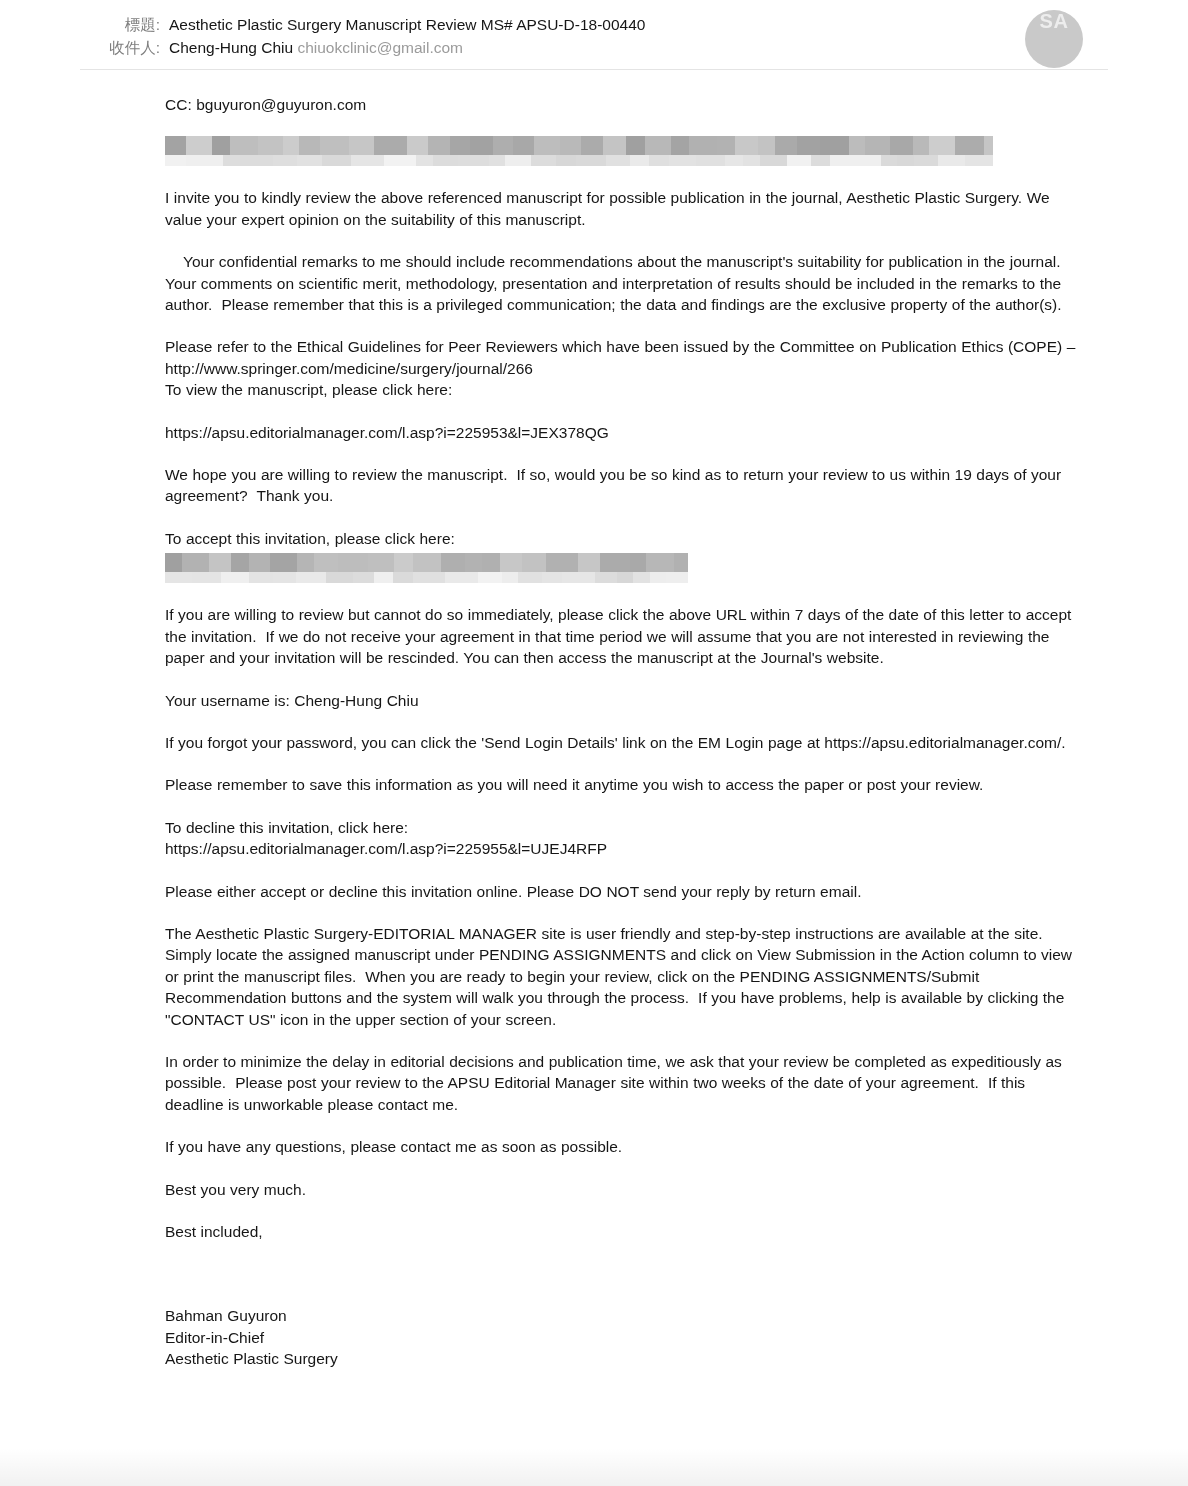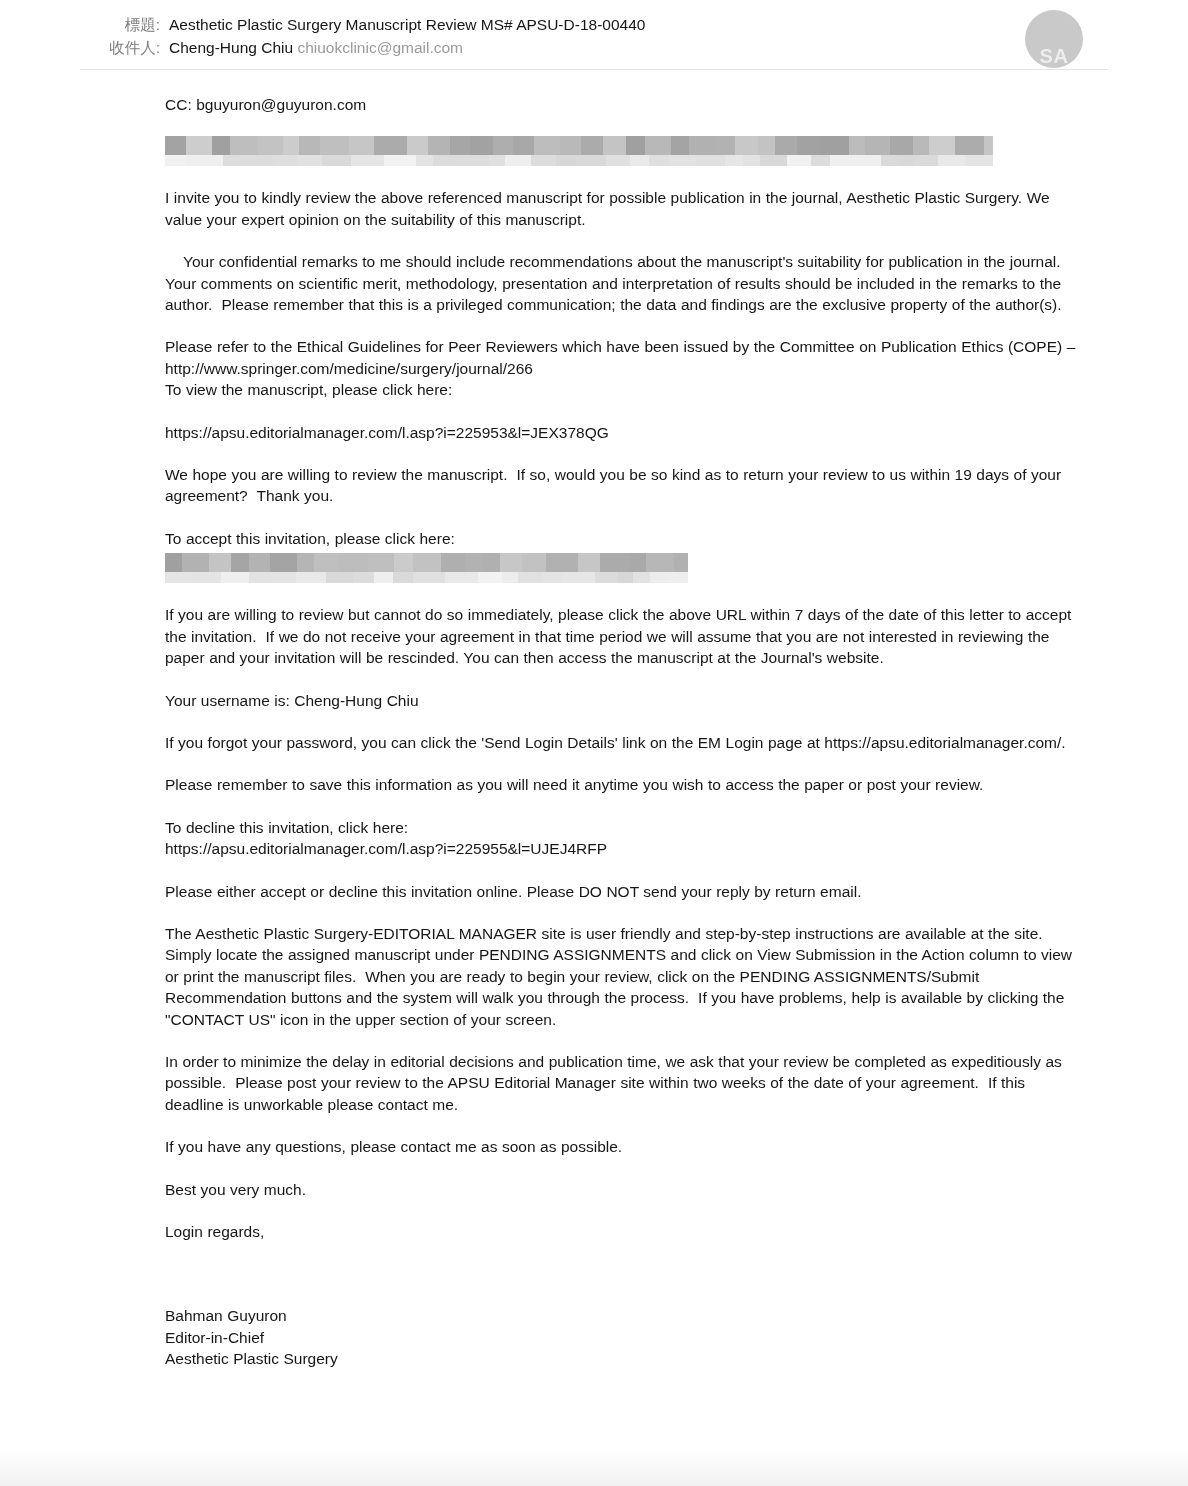--- a/index.html
+++ b/index.html
@@ -35,21 +35,21 @@
     color:var(--muted-label);
     margin-right:9px;
   }
   .hval{color:var(--text);white-space:nowrap;}
   .hname-bold{font-weight:bold;}
   .hemail{color:var(--muted-email);}
   .avatar{
     position:absolute;top:10px;right:25px;
     width:58px;height:58px;border-radius:50%;
     background:var(--avatar-bg);
-    display:flex;align-items:flex-end;justify-content:center;
+    display:flex;align-items:flex-start;justify-content:center;
     font-size:20px;font-weight:bold;color:var(--avatar-fg);
     letter-spacing:.5px;
   }
   .body{
     padding:24px 106px 0 165px;
     font-size:15.5px;
     line-height:21.4px;
   }
   .para{
     white-space:pre-wrap;
@@ -232,20 +232,20 @@
       <div class="para">Your username is: Cheng-Hung Chiu</div>
       <div class="para">If you forgot your password, you can click the 'Send Login Details' link on the EM Login page at https://apsu.editorialmanager.com/.</div>
       <div class="para">Please remember to save this information as you will need it anytime you wish to access the paper or post your review.</div>
       <div class="para">To decline this invitation, click here:
 https://apsu.editorialmanager.com/l.asp?i=225955&amp;l=UJEJ4RFP</div>
       <div class="para">Please either accept or decline this invitation online. Please DO NOT send your reply by return email.</div>
       <div class="para">The Aesthetic Plastic Surgery-EDITORIAL MANAGER site is user friendly and step-by-step instructions are available at the site.  Simply locate the assigned manuscript under PENDING ASSIGNMENTS and click on View Submission in the Action column to view or print the manuscript files.  When you are ready to begin your review, click on the PENDING ASSIGNMENTS/Submit Recommendation buttons and the system will walk you through the process.  If you have problems, help is available by clicking the "CONTACT US" icon in the upper section of your screen.</div>
       <div class="para">In order to minimize the delay in editorial decisions and publication time, we ask that your review be completed as expeditiously as possible.  Please post your review to the APSU Editorial Manager site within two weeks of the date of your agreement.  If this deadline is unworkable please contact me.</div>
       <div class="para">If you have any questions, please contact me as soon as possible.</div>
       <div class="para">Best you very much.</div>
-      <div class="para">Login regards,</div>
+      <div class="para">Best included,</div>
       <div class="para gap-large">Bahman Guyuron
 Editor-in-Chief
 Aesthetic Plastic Surgery</div>
     </div>
 
   <div class="bottom-fade"></div>
 </div>
 
 </body></html>

